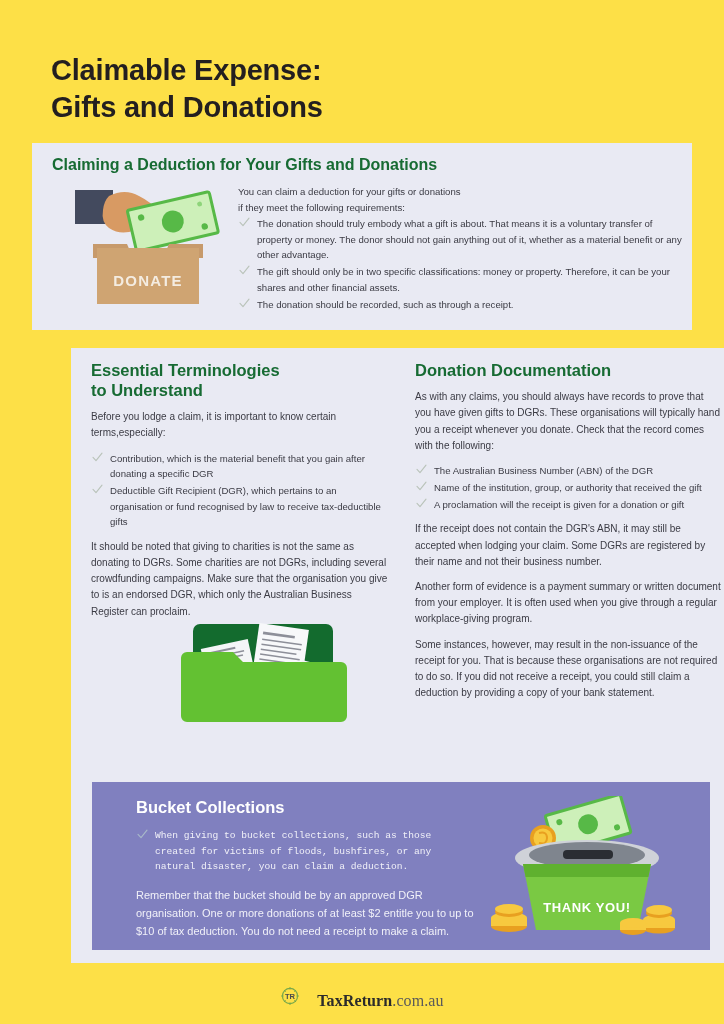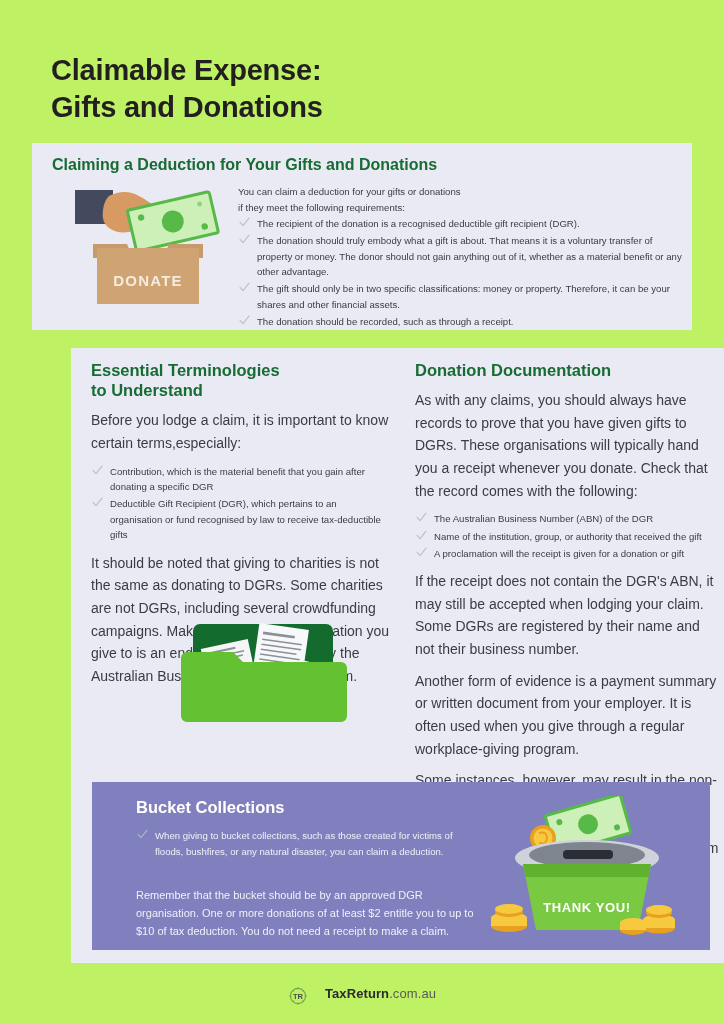--- a/index.html
+++ b/index.html
@@ -2,21 +2,21 @@
 <html><head>
 <meta charset="utf-8">
 <style>
   * { box-sizing: border-box; margin: 0; padding: 0; }
   html, body {
     width: 724px; height: 1024px;
     background: #ffffff;
     font-family: "Liberation Sans", sans-serif;
     overflow: hidden;
   }
-  .page { position: relative; width: 724px; height: 1024px; background: #bef264; }
+  .page { position: relative; width: 724px; height: 1024px; background: #fde047; }
 
   
   .title {
     position: absolute; left: 51px; top: 52px; width: 620px;
     font-size: 29px; font-weight: bold; line-height: 1.28;
     color: #231f20; letter-spacing: -0.2px;
   }
   .title .l2 { display: block; }
 
   
@@ -48,47 +48,47 @@
   #claim-list { position: absolute; left: 206px; top: 73px; width: 452px; }
 
   
   #donate-art { position: absolute; left: 75px; top: 186px; width: 146px; height: 118px; }
 
   
   .col { position: absolute; }
   #col-left  { left: 20px; top: 12px; width: 300px; }
   #col-right { left: 344px; top: 12px; width: 306px; }
   .col .sec-head { font-size: 16.5px; margin-bottom: 9px; }
-  .col p { font-size: 14px; line-height: 1.62; color: #3b3b44; margin-bottom: 9px; }
+  .col p { font-size: 10px; line-height: 1.62; color: #3b3b44; margin-bottom: 9px; }
   .col ul.checks { margin-bottom: 9px; }
 
   
   #folder-art { position: absolute; left: 104px; top: 268px; width: 172px; height: 112px; }
 
   
   #bucket-card {
     position: absolute; left: 21px; top: 434px; width: 618px; height: 168px;
     background: #8080bf;
   }
   #bucket-head {
     position: absolute; left: 44px; top: 16px;
     font-size: 16.5px; font-weight: bold; color: #ffffff;
   }
-  #bucket-list { position: absolute; left: 44px; top: 46px; width: 330px; }
+  #bucket-list { position: absolute; left: 44px; top: 46px; width: 330px; font-family: Liberation Mono, monospace; }
   #bucket-list li { color: #f0f0f8; font-size: 9.6px; line-height: 1.62; padding-left: 19px; }
   #bucket-note {
     position: absolute; left: 44px; top: 105px; width: 340px;
     font-size: 11px; line-height: 1.62; color: #f0f0f8;
   }
   #bucket-art { position: absolute; left: 395px; top: 14px; width: 200px; height: 140px; }
 
   
   #footer { position: absolute; left: 0; top: 986px; width: 724px; text-align: center; }
-  #footer .fwrap { display: inline-flex; align-items: flex-start; gap: 17px; }
-  #footer .ftext { font-size: 13px; color: #2b2b2b; letter-spacing: 0.1px; }
+  #footer .fwrap { display: inline-flex; align-items: flex-end; gap: 17px; }
+  #footer .ftext { font-size: 16px; color: #2b2b2b; letter-spacing: 0.1px; font-family: Liberation Serif, serif; }
   #footer .ftext b { font-weight: bold; }
   #footer .ftext span.dom { color: #5a5a5a; font-weight: normal; }
 </style>
 </head>
 <body>
 
 <div class="page">
 
   <div class="title">
     <span>Claimable Expense:</span>
@@ -98,28 +98,20 @@
   <div class="panel-lav" id="panel-claim">
 
     <div class="sec-head" id="claim-head">Claiming a Deduction for Your Gifts and Donations</div>
 
     <div class="body-txt" id="claim-intro">
       <div>You can claim a deduction for your gifts or donations</div>
       <div>if they meet the following requirements:</div>
     </div>
 
     <ul class="checks" id="claim-list">
-      <li>
-        <span class="tick">
-          <svg width="11" height="11" viewBox="0 0 11 11">
-              <path d="M1 5.4 L4 8.6 L10 1.2" fill="none" stroke="#b9c3b9" stroke-width="1.1" stroke-linecap="round" stroke-linejoin="round"></path>
-            </svg>
-        </span>
-        <span>The recipient of the donation is a recognised deductible gift recipient (DGR).</span>
-      </li>
       <li>
         <span class="tick">
           <svg width="11" height="11" viewBox="0 0 11 11">
               <path d="M1 5.4 L4 8.6 L10 1.2" fill="none" stroke="#b9c3b9" stroke-width="1.1" stroke-linecap="round" stroke-linejoin="round"></path>
             </svg>
         </span>
         <span>The donation should truly embody what a gift is about. That means it is a voluntary transfer of property or money. The donor should not gain anything out of it, whether as a material benefit or any other advantage.</span>
       </li>
       <li>
         <span class="tick">

